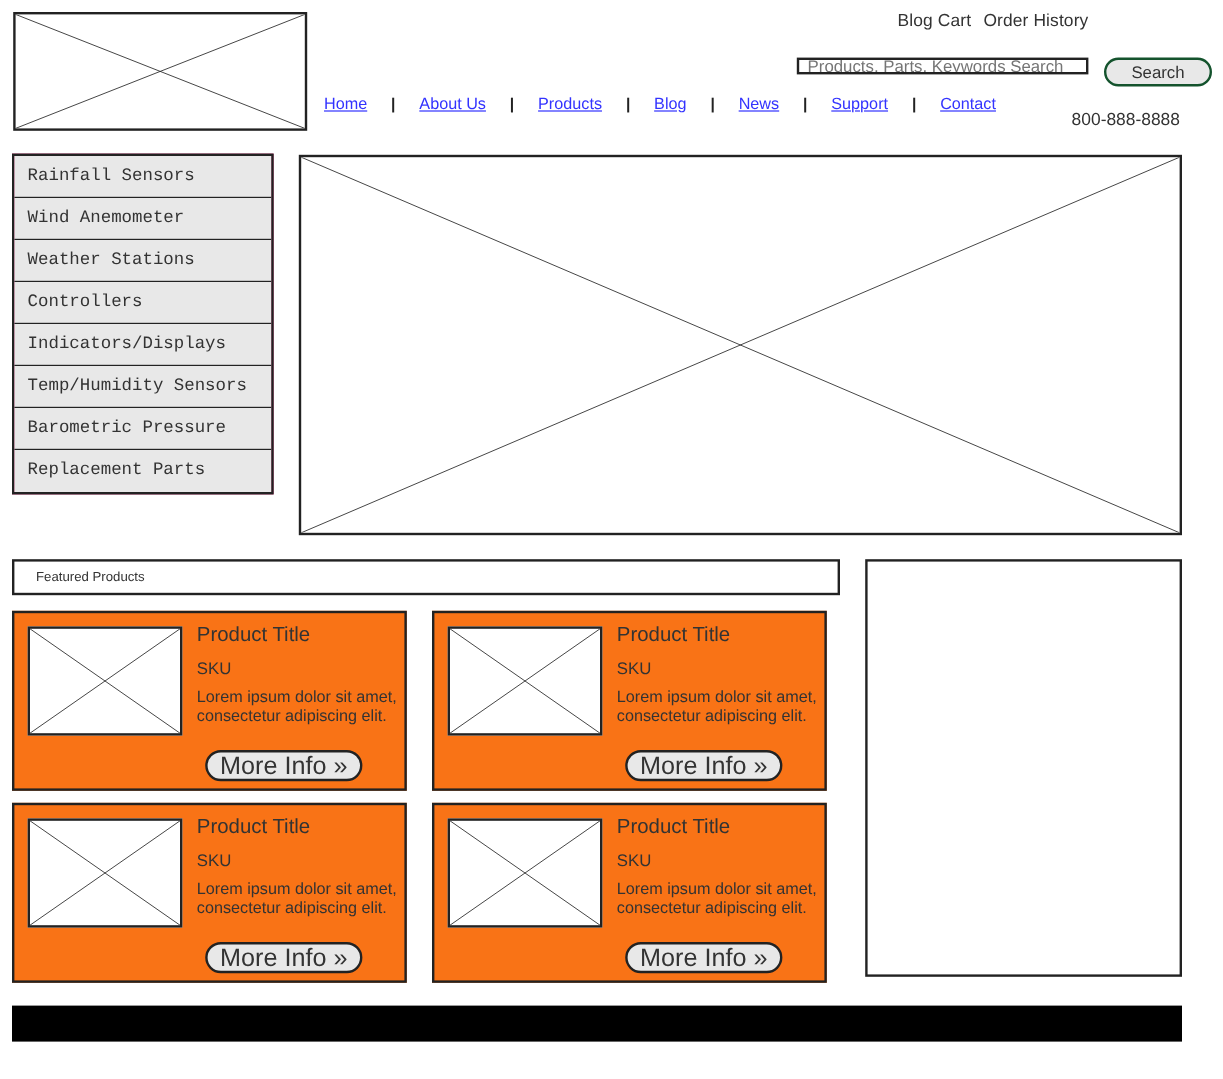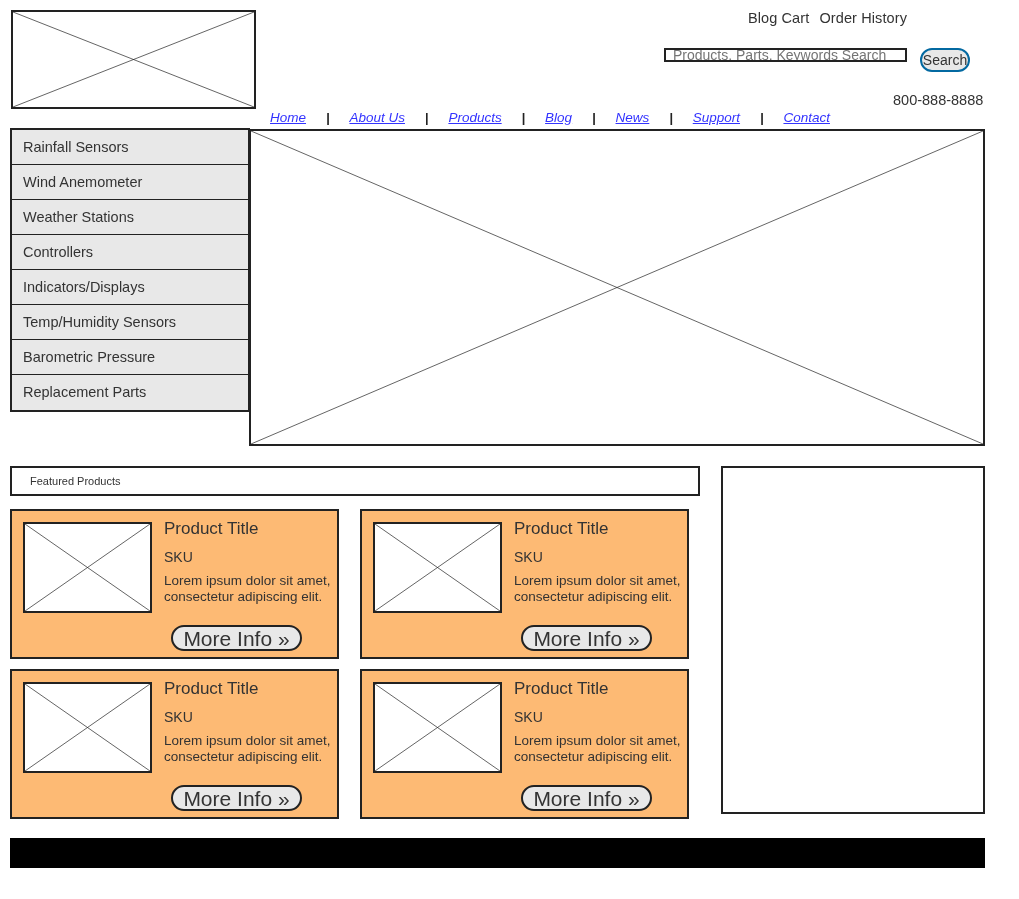--- a/index.html
+++ b/index.html
@@ -78,43 +78,42 @@
     font-family: "Liberation Sans", sans-serif;
     font-size: 14px;
     color: #4a4a4a;
     padding: 0 7px;
     outline: none;
   }
   .search-btn {
     position: absolute;
     left: 920px;
     top: 48px;
-    width: 50px;
+    width: 90px;
     height: 24px;
     box-sizing: border-box;
-    border: 2px solid #0369a1;
+    border: 2px solid #14532d;
     border-radius: 14px;
     background: #e8e8e8;
     font-family: "Liberation Sans", sans-serif;
     font-size: 14px;
     color: #333333;
     line-height: 1;
     padding: 0;
     cursor: pointer;
   }
 
   .mainnav {
     position: absolute;
     left: 270px;
-    top: 107px;
+    top: 76px;
     width: 560px;
     height: 20px;
     display: flex;
     align-items: center;
-    font-style: italic;
   }
   .nav-link {
     font-size: 13.5px;
     color: #3333ff;
     text-decoration: underline;
     white-space: nowrap;
     cursor: pointer;
   }
   .nav-sep {
     font-size: 13px;
@@ -131,24 +130,25 @@
     font-size: 14.5px;
     color: #333333;
     white-space: nowrap;
   }
 
   
   .sidebar {
     position: absolute;
     left: 10px;
     top: 128px;
-    width: 240px;
+    width: 218px;
     box-sizing: border-box;
     border: 2px solid #222222;
     background: #be185d;
+    font-family: Liberation Mono, monospace;
   }
   .side-item {
     box-sizing: border-box;
     height: 35px;
     line-height: 35px;
     padding-left: 11px;
     font-size: 14.5px;
     color: #333333;
     background: #e8e8e8;
     border-bottom: 1px solid #222222;
@@ -180,21 +180,21 @@
     font-size: 11px;
     color: #333333;
     line-height: 27px;
     padding-left: 18px;
   }
 
   .card {
     position: absolute;
     box-sizing: border-box;
     border: 2px solid #222222;
-    background: #fdba74;
+    background: #f97316;
     width: 329px;
     height: 150px;
     padding-left: 48px;
   }
   .card .thumb {
     position: absolute;
     left: 11px;
     top: 11px;
   }
   .card-top .thumb { width: 129px; height: 91px; }

